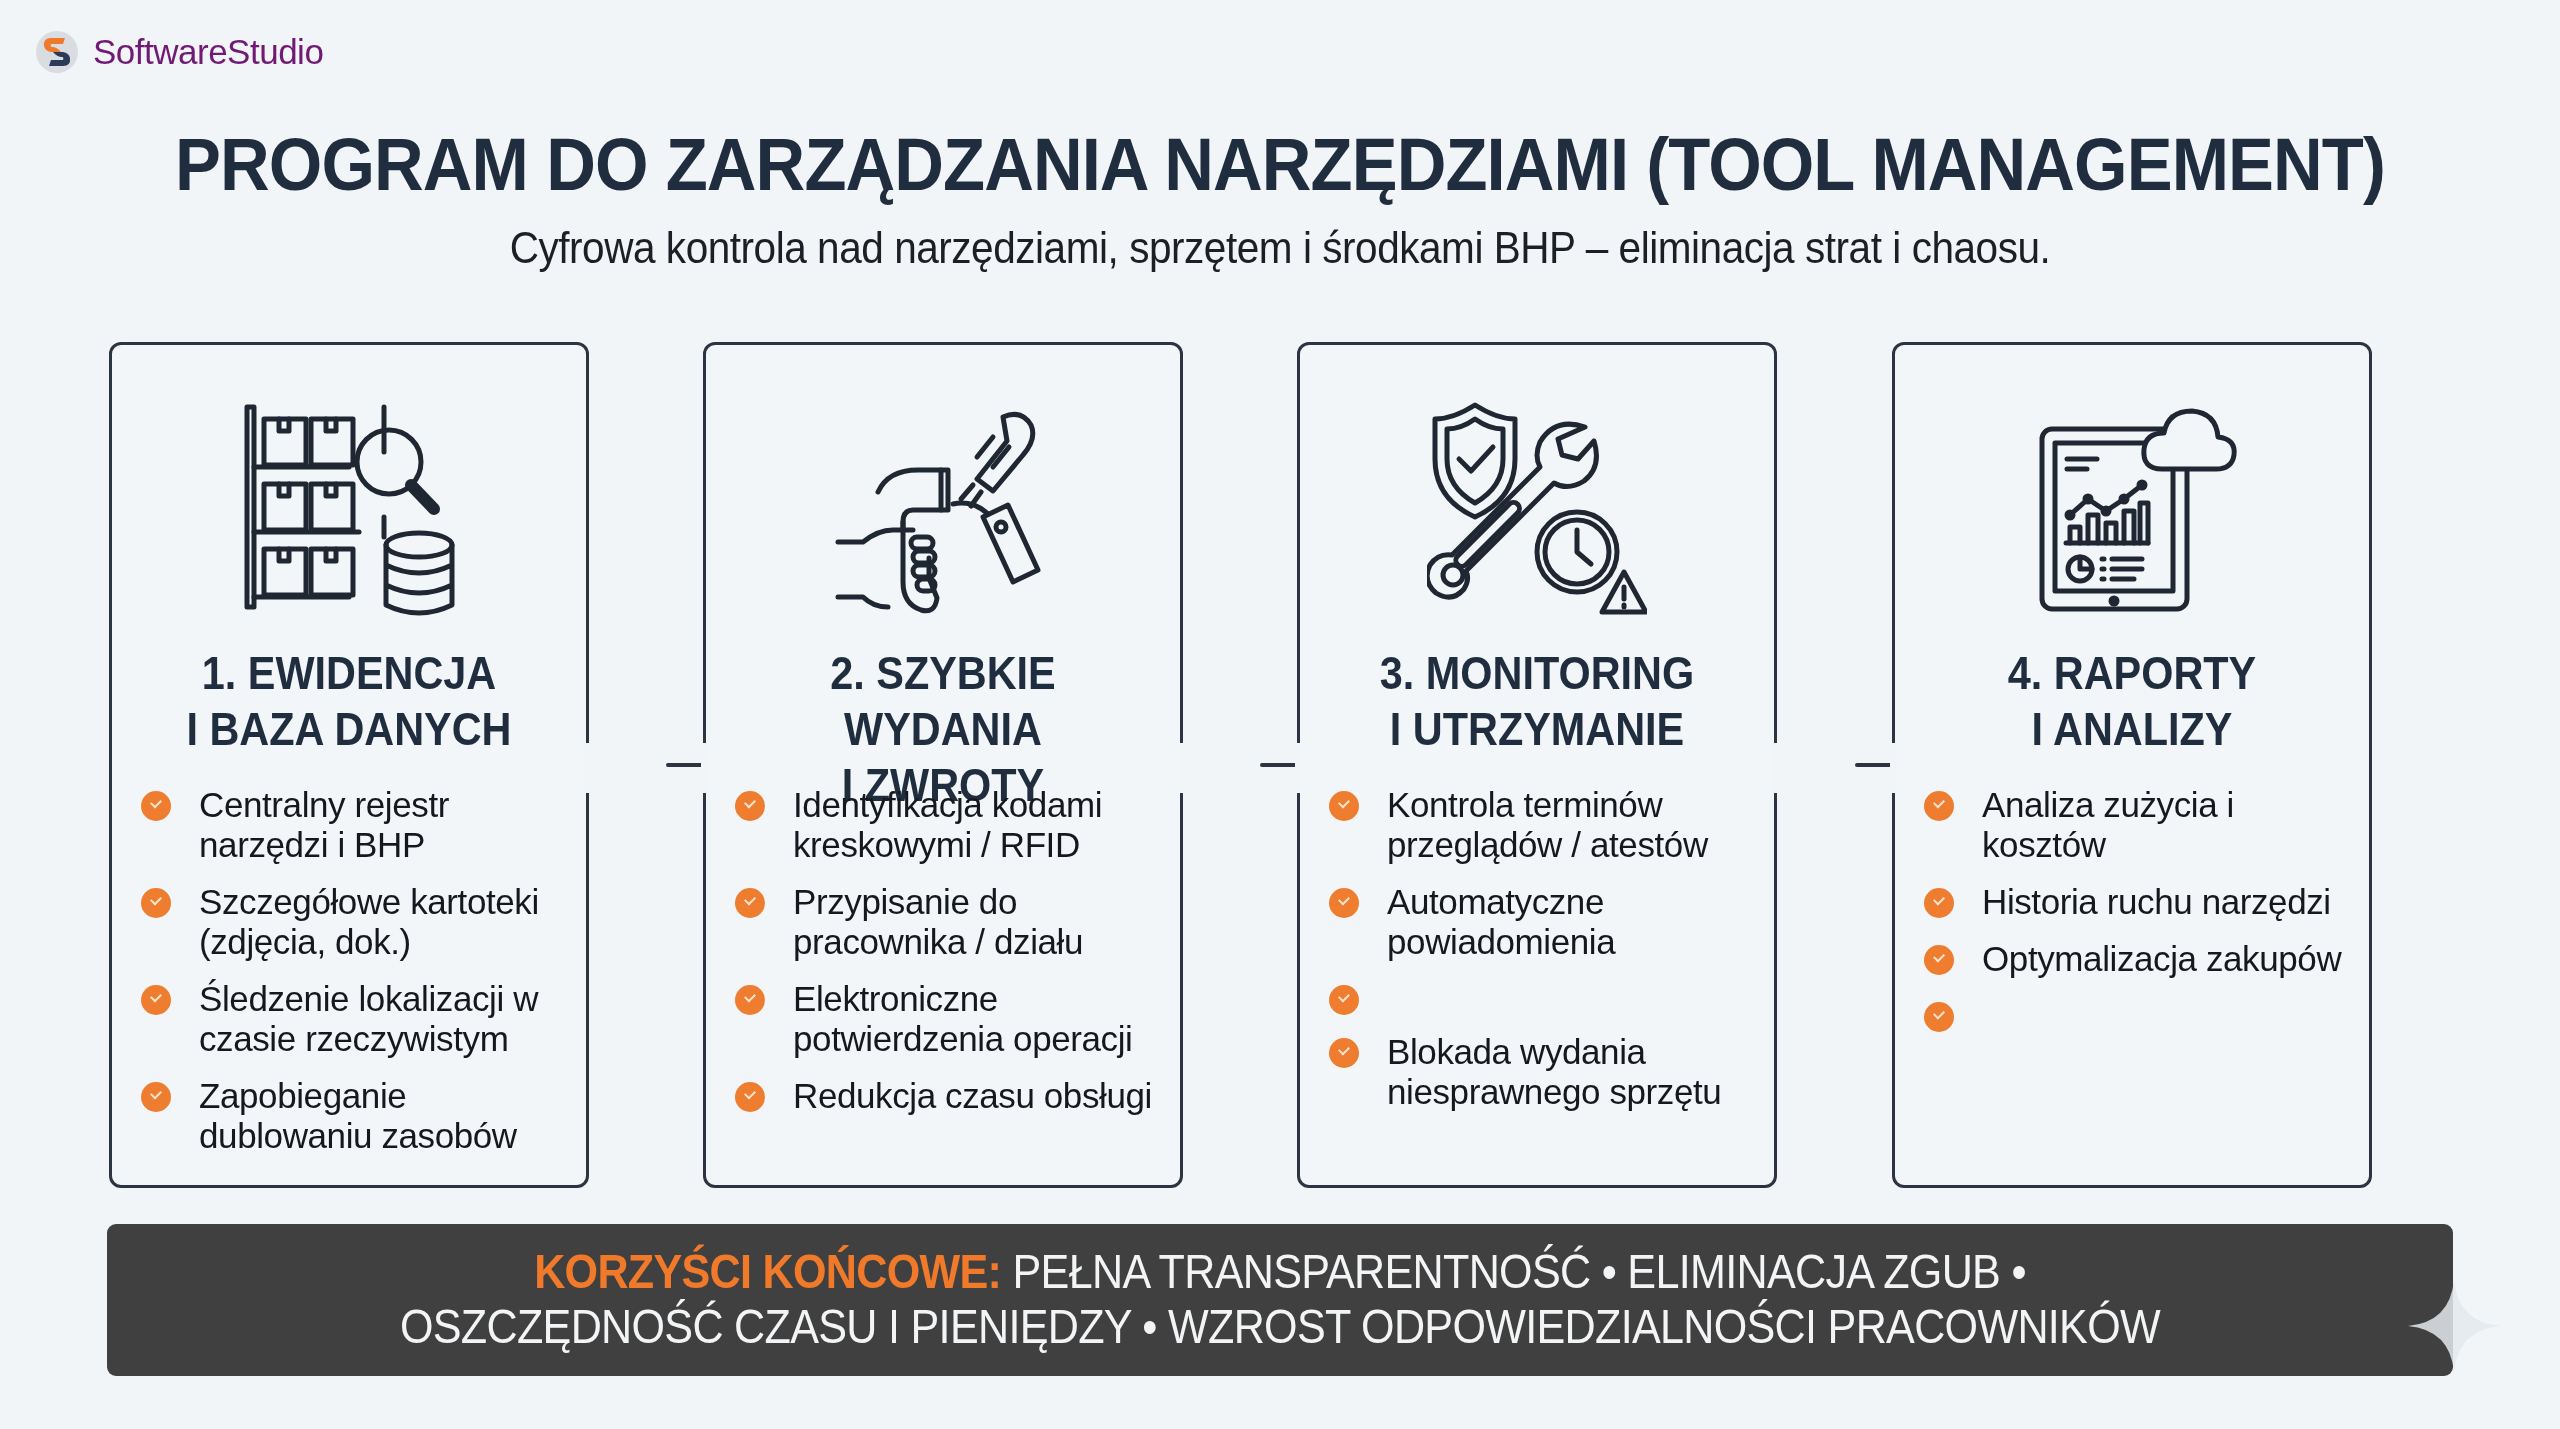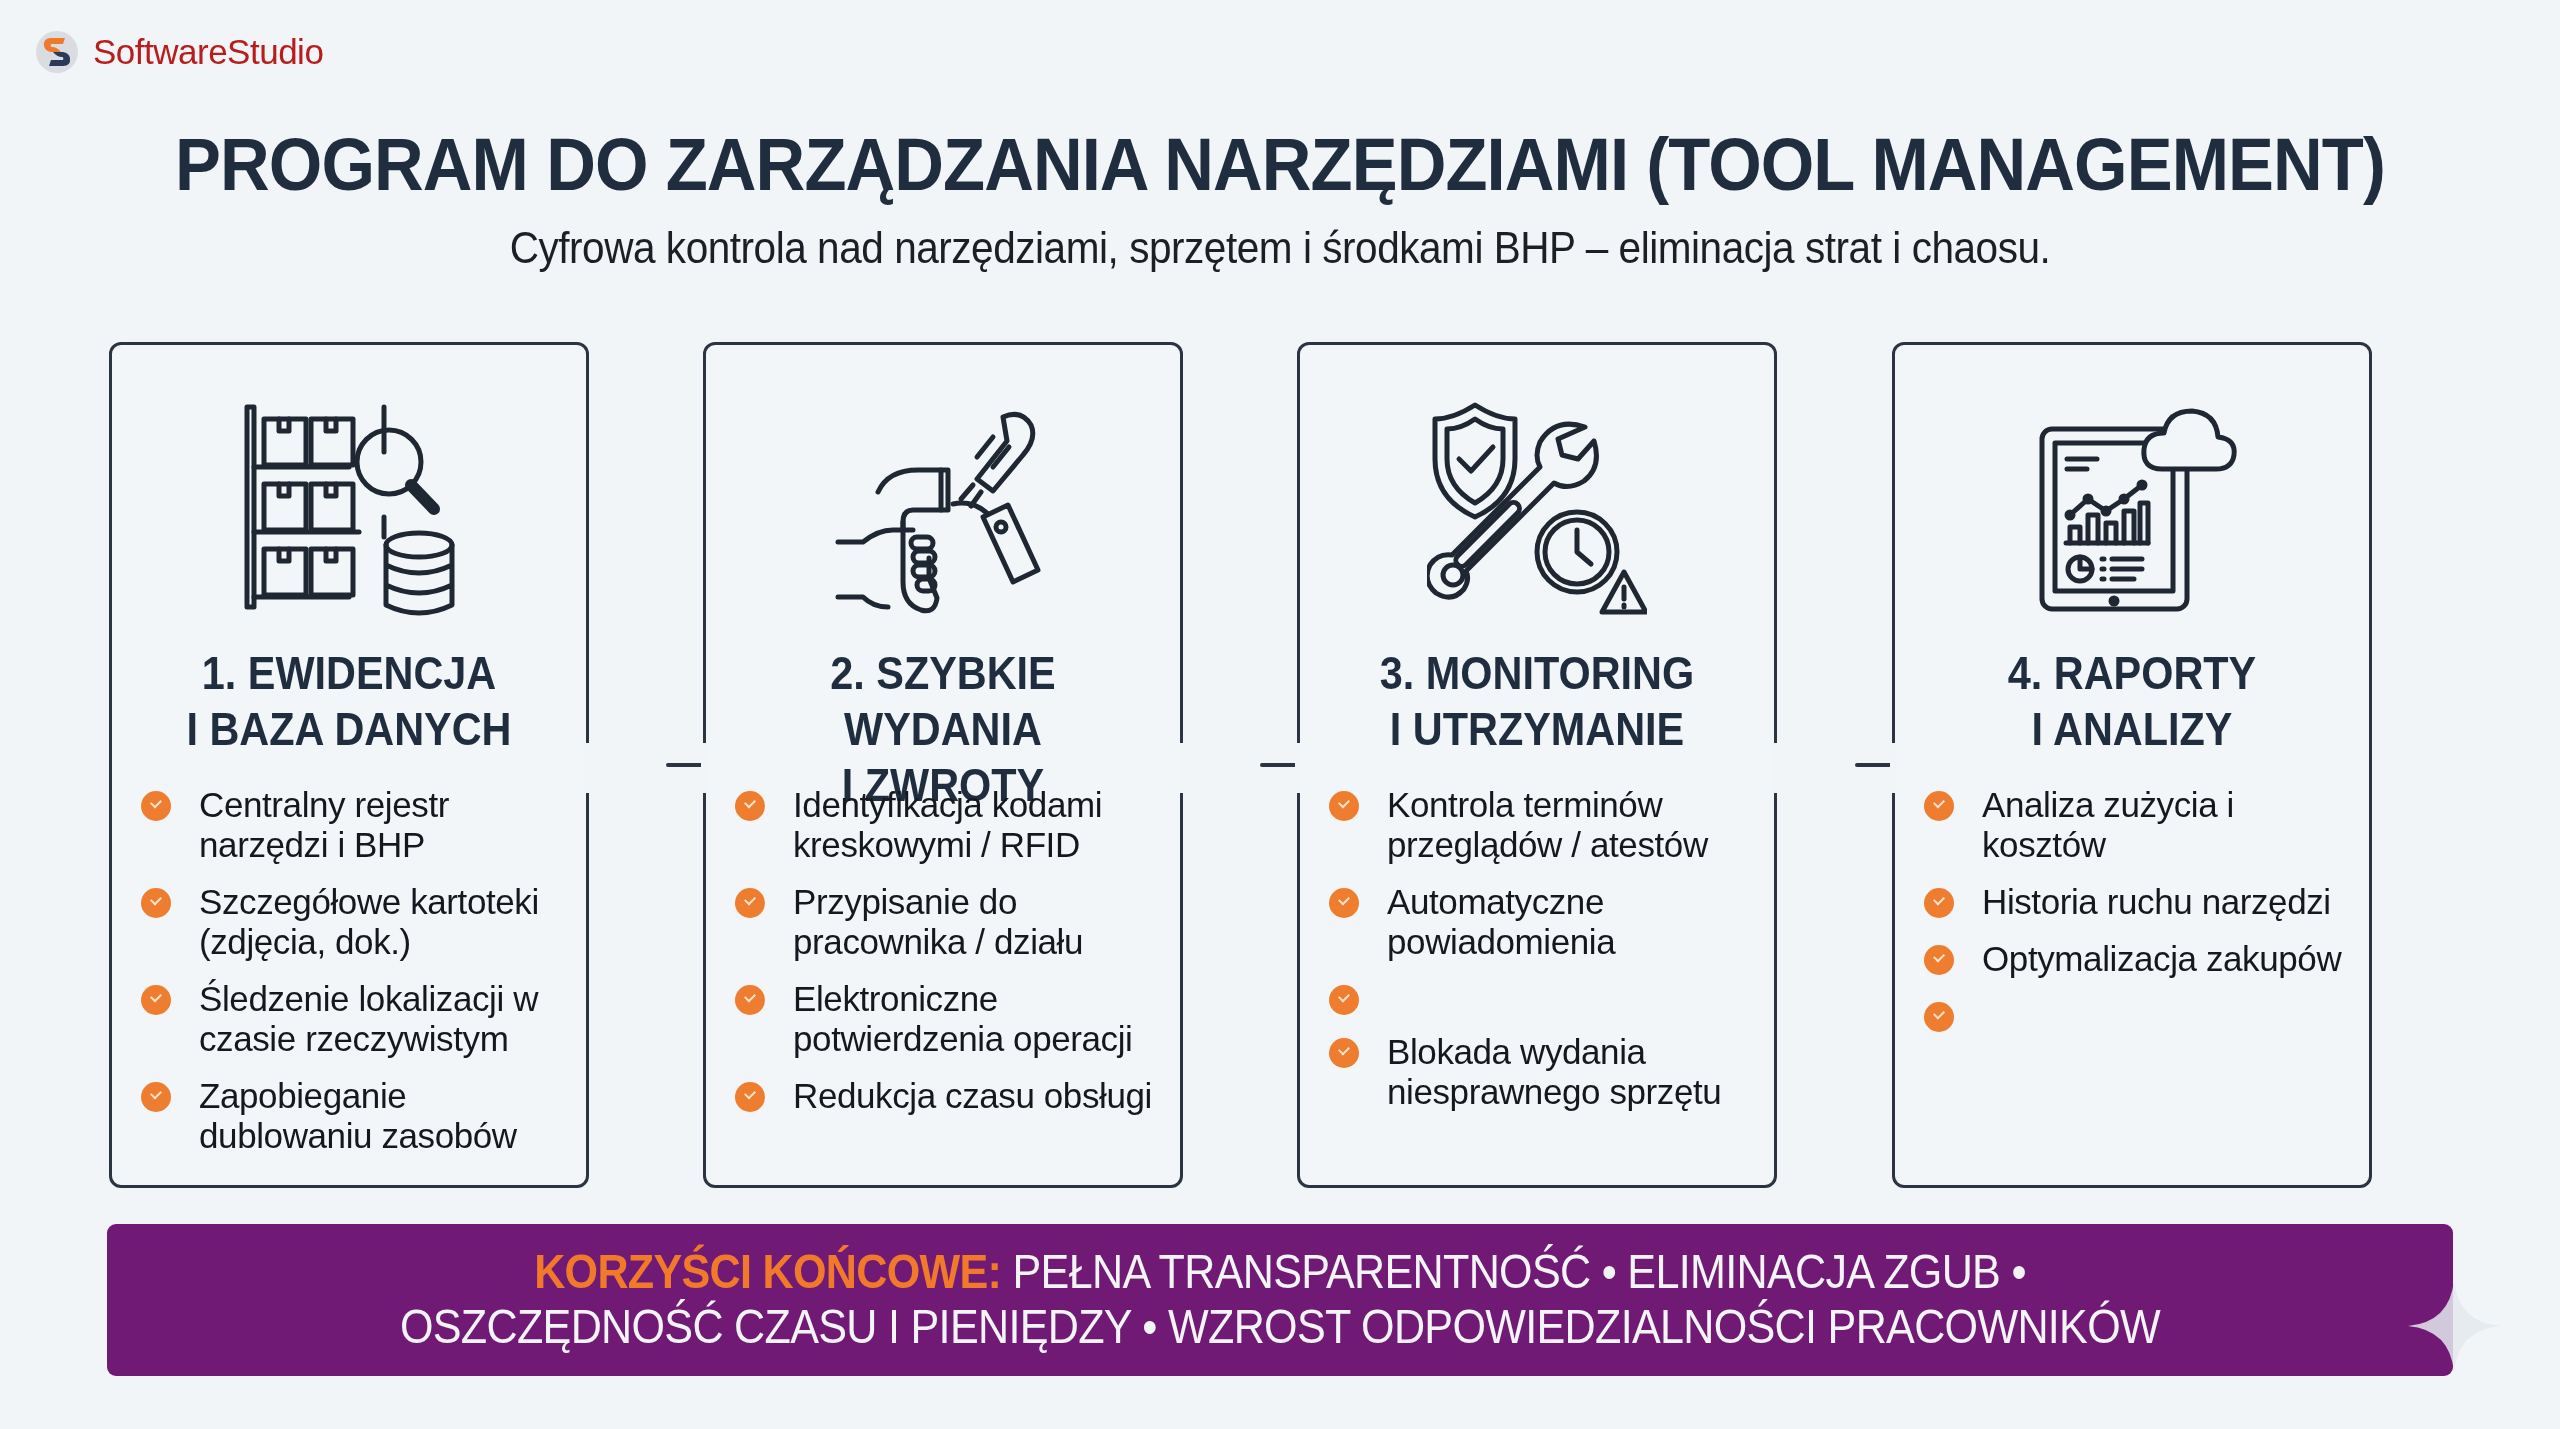--- a/index.html
+++ b/index.html
@@ -4,21 +4,21 @@
 <style>
   html, body { margin:0; padding:0; }
   body {
     width:2560px; height:1429px; overflow:hidden; position:relative;
     background:#f1f5f7;
     font-family:"Liberation Sans", "DejaVu Sans", sans-serif;
     color:#1c2430;
   }
   .brand { position:absolute; left:35px; top:30px; display:flex; align-items:center; gap:14px; }
   .brand-logo { width:44px; height:44px; }
-  .brand-name { font-size:35px; color:#b91c1c; letter-spacing:-0.5px; }
+  .brand-name { font-size:35px; color:#701a75; letter-spacing:-0.5px; }
 
   .title {
     position:absolute; left:0; width:2560px; top:122px; text-align:center;
     font-size:74px; font-weight:bold; color:#1f2d3f; letter-spacing:-1px;
     transform:scaleX(0.93); transform-origin:center;
   }
   .subtitle {
     position:absolute; left:0; width:2560px; top:222px; text-align:center;
     font-size:45px; color:#1c2026; letter-spacing:-0.5px;
     transform:scaleX(0.9); transform-origin:center;
@@ -48,21 +48,21 @@
   .check::after {
     content:""; position:absolute; left:10px; top:8px; width:8px; height:5px;
     border-left:2px solid #ffe3cc; border-bottom:2px solid #ffe3cc; transform:rotate(-45deg);
   }
   .bullet-text { font-size:35px; line-height:40px; color:#15191f; letter-spacing:-0.4px; }
 
   .connector { position:absolute; top:763px; width:38px; height:4px; background:#2b3441; border-radius:2px; }
 
   .banner {
     position:absolute; left:107px; top:1224px; width:2346px; height:152px;
-    background:#701a75; border-radius:9px; text-align:center;
+    background:#404040; border-radius:9px; text-align:center;
   }
   .banner-line {
     font-size:49px; color:#f2f4f6; line-height:55px; letter-spacing:-0.8px;
     transform:scaleX(0.88); transform-origin:center; white-space:nowrap;
   }
   .banner-line.l1 { margin-top:20px; }
   .banner-label { color:#f07a2a; font-weight:bold; }
   .sparkle { position:absolute; left:2408px; top:1280px; width:92px; height:92px; }
 </style>
 </head>

